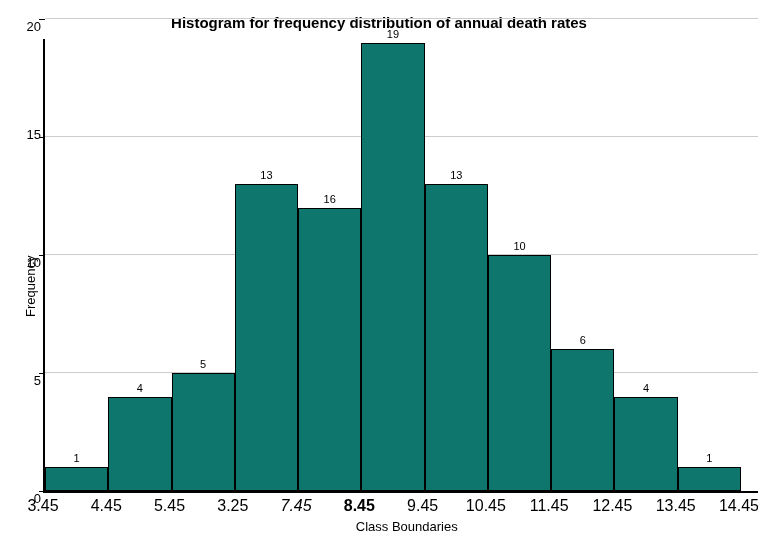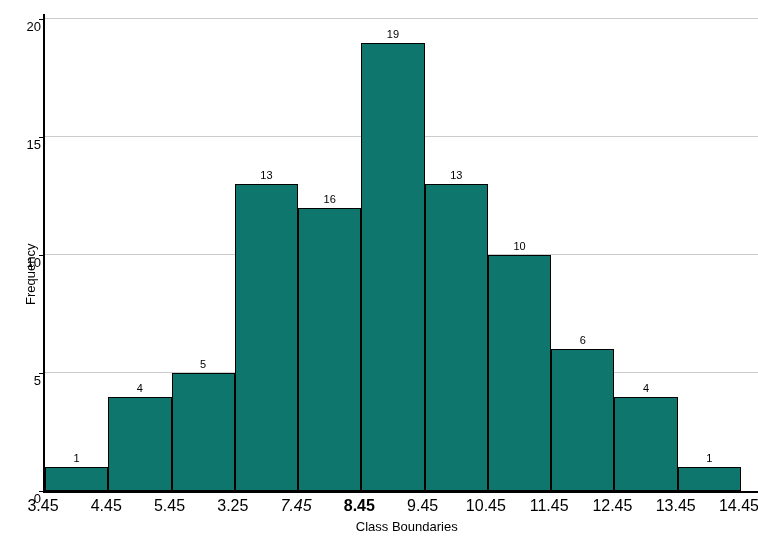--- a/index.html
+++ b/index.html
@@ -102,37 +102,38 @@
       font-size: 11px;
       text-align: center;
       width: 100%;
       top: -16px;
     }
   </style>
 </head>
 <body>
 
 <div class="chart-container">
+  <div class="chart-title">Histogram for frequency distribution of annual death rates</div>
   <div class="chart-body">
     <div class="y-axis-label">Frequency</div>
     <div class="chart-inner">
       <div class="plot-area" id="plot-area">
 
       <div class="y-gridline" style="bottom: 0px; border-top: none;"></div>
           <div class="y-tick-mark" style="bottom: -0.75px;"></div>
           <div class="y-tick" style="bottom: -7px;">0</div>
           <div class="y-gridline" style="bottom: 118px; border-top: 1px solid rgb(204, 204, 204);"></div>
           <div class="y-tick-mark" style="bottom: 117.25px;"></div>
           <div class="y-tick" style="bottom: 111px;">5</div>
           <div class="y-gridline" style="bottom: 236px; border-top: 1px solid rgb(204, 204, 204);"></div>
           <div class="y-tick-mark" style="bottom: 235.25px;"></div>
           <div class="y-tick" style="bottom: 229px;">10</div>
           <div class="y-gridline" style="bottom: 354px; border-top: 1px solid rgb(204, 204, 204);"></div>
           <div class="y-tick-mark" style="bottom: 353.25px;"></div>
-          <div class="y-tick" style="bottom: 347px;">15</div>
+          <div class="y-tick" style="bottom: 357px;">15</div>
           <div class="y-gridline" style="bottom: 472px; border-top: 1px solid rgb(204, 204, 204);"></div>
           <div class="y-tick-mark" style="bottom: 471.25px;"></div>
           <div class="y-tick" style="bottom: 465px;">20</div>
           <div class="bar" style="left: 0px; width: 63.2727px; height: 23.6px; bottom: 0px;">
             <div class="bar-label">1</div>
           </div>
           <div class="bar" style="left: 63.2727px; width: 63.2727px; height: 94.4px; bottom: 0px;">
             <div class="bar-label">4</div>
           </div>
           <div class="bar" style="left: 126.545px; width: 63.2727px; height: 118px; bottom: 0px;">

